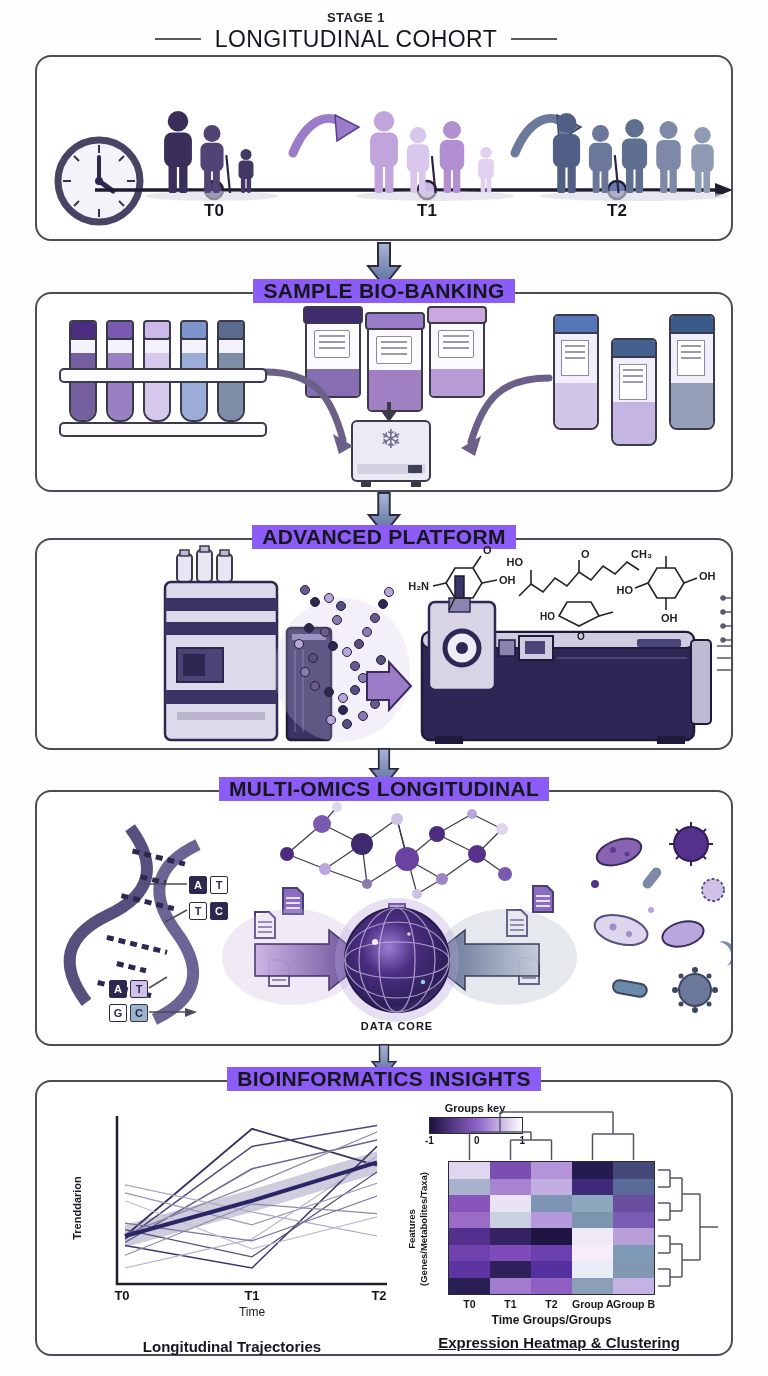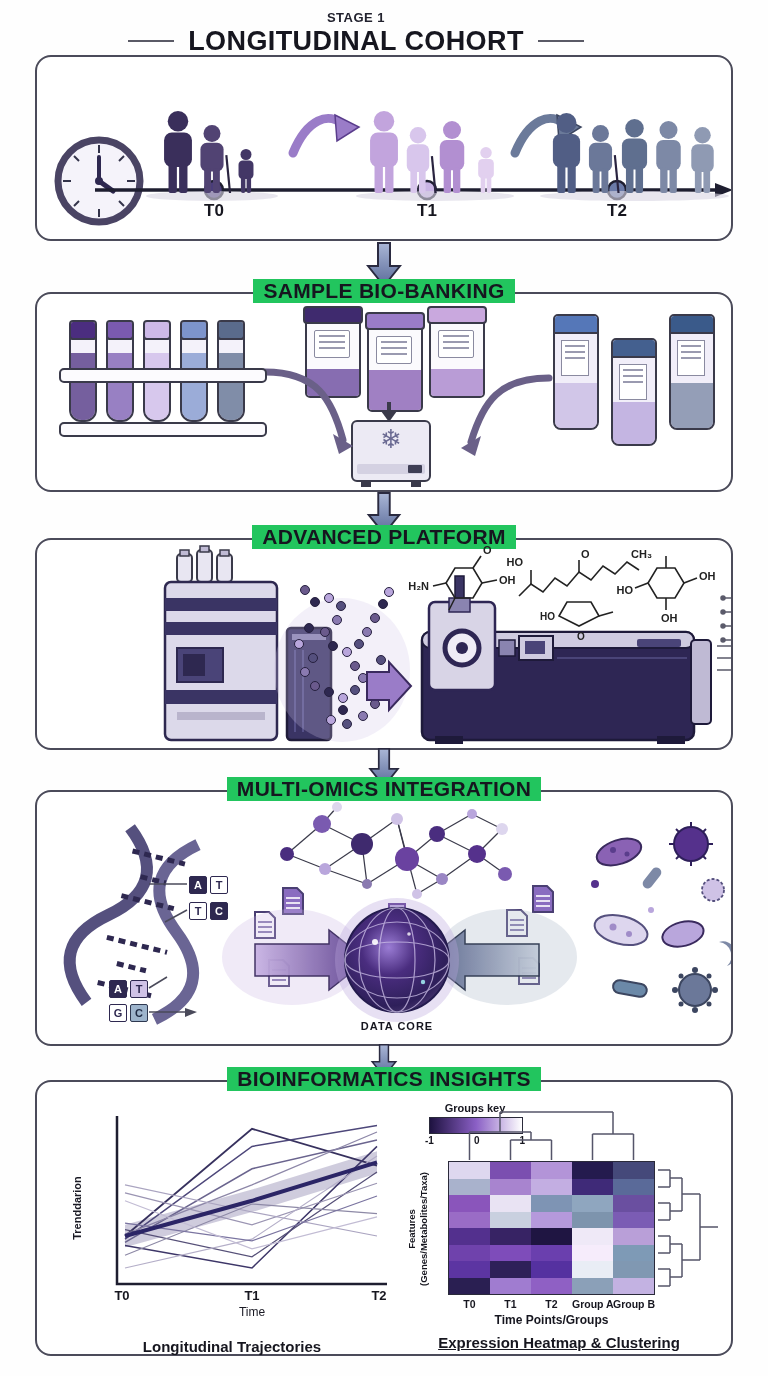--- a/index.html
+++ b/index.html
@@ -1,25 +1,25 @@
 <!DOCTYPE html>
 <html><head>
 <meta charset="utf-8">
 <style>
   html,body{margin:0;padding:0;background:#fff;}
   .page{position:relative;width:768px;height:1376px;background:#fefefe;overflow:hidden;
         font-family:"Liberation Sans",sans-serif;color:#16161f;}
   
   .stage-head{position:absolute;top:10px;left:0;width:712px;text-align:center;}
   .stage-label{font-size:13px;font-weight:700;letter-spacing:.5px;color:#22222e;}
-  .stage-title{font-size:27px;font-weight:700;letter-spacing:.4px;color:#16161f;margin-top:1px;}
+  .stage-title{font-size:23px;font-weight:400;letter-spacing:.4px;color:#16161f;margin-top:1px;}
   .dash{display:inline-block;width:46px;height:2px;background:#5a5a66;vertical-align:middle;margin:0 14px 3px 14px;}
   .panel{position:absolute;left:35px;width:694px;border:2px solid #4b4b5a;border-radius:16px;background:#fff;}
   .ptitle{position:absolute;top:-15px;left:0;right:0;text-align:center;}
-  .ptitle .txt{display:inline-block;background:#22c55e;padding:0 10px;font-size:21px;font-weight:800;letter-spacing:.3px;color:#16161f;white-space:nowrap;}
+  .ptitle .txt{display:inline-block;background:#8b5cf6;padding:0 10px;font-size:21px;font-weight:800;letter-spacing:.3px;color:#16161f;white-space:nowrap;}
   .flow{position:absolute;left:366px;width:36px;}
   
   .tl-label{position:absolute;width:44px;text-align:center;font-size:17px;font-weight:800;color:#16161f;}
   .grp{position:absolute;top:16px;}
   
   .rack{position:absolute;left:22px;top:16px;width:204px;height:152px;}
   .tube{position:absolute;top:10px;width:24px;height:98px;border:2px solid #3a3a4a;border-radius:4px 4px 12px 12px;background:#f4f2fa;overflow:hidden;}
   .tube .cap{position:absolute;top:-2px;left:-2px;right:-2px;height:16px;border:2px solid #3a3a4a;border-radius:4px;}
   .tube .liq{position:absolute;bottom:0;left:0;right:0;height:68%;}
   .rackbar{position:absolute;left:0;width:204px;height:11px;background:#fcfbfe;border:2px solid #3a3a4a;border-radius:5px;z-index:3;}
@@ -452,21 +452,21 @@
         </g>
       </g>
     </svg>
   </div>
 
   <svg class="flow" style="top:748px" width="36" height="40" viewBox="0 0 36 46">
     <polygon points="12,1 24,1 24,24 34,24 18,44 2,24 12,24" fill="url(#agrad)" stroke="#2a2a40" stroke-width="2"></polygon>
   </svg>
 
   <div class="panel" id="panel-omics" style="top:790px;height:252px;">
-    <div class="ptitle"><span class="txt">MULTI-OMICS INTEGRATION</span></div>
+    <div class="ptitle"><span class="txt">MULTI-OMICS LONGITUDINAL</span></div>
     <svg style="position:absolute;left:0;top:0" width="694" height="252" viewBox="0 0 694 252">
 
       <g>
         <g stroke="#3a3a4a" stroke-width="1.2">
           <line x1="250" y1="62" x2="285" y2="32"></line>
             <line x1="250" y1="62" x2="288" y2="77"></line>
             <line x1="285" y1="32" x2="325" y2="52"></line>
           <line x1="288" y1="77" x2="325" y2="52"></line>
             <line x1="325" y1="52" x2="330" y2="92"></line>
             <line x1="325" y1="52" x2="360" y2="27"></line>
@@ -738,17 +738,17 @@
       <div>Features</div>
       <div>(Genes/Metabolites/Taxa)</div>
     </div>
     <div class="hm-xlabels">
       <span>T0</span>
       <span>T1</span>
       <span>T2</span>
       <span>Group A</span>
       <span>Group B</span>
     </div>
-    <div class="hm-xtitle">Time Points/Groups</div>
+    <div class="hm-xtitle">Time Groups/Groups</div>
     <div class="caption" style="left:372px;top:252px;width:300px;text-decoration:underline;">Expression Heatmap &amp; Clustering</div>
   </div>
 
 </div>
 
 </body></html>

